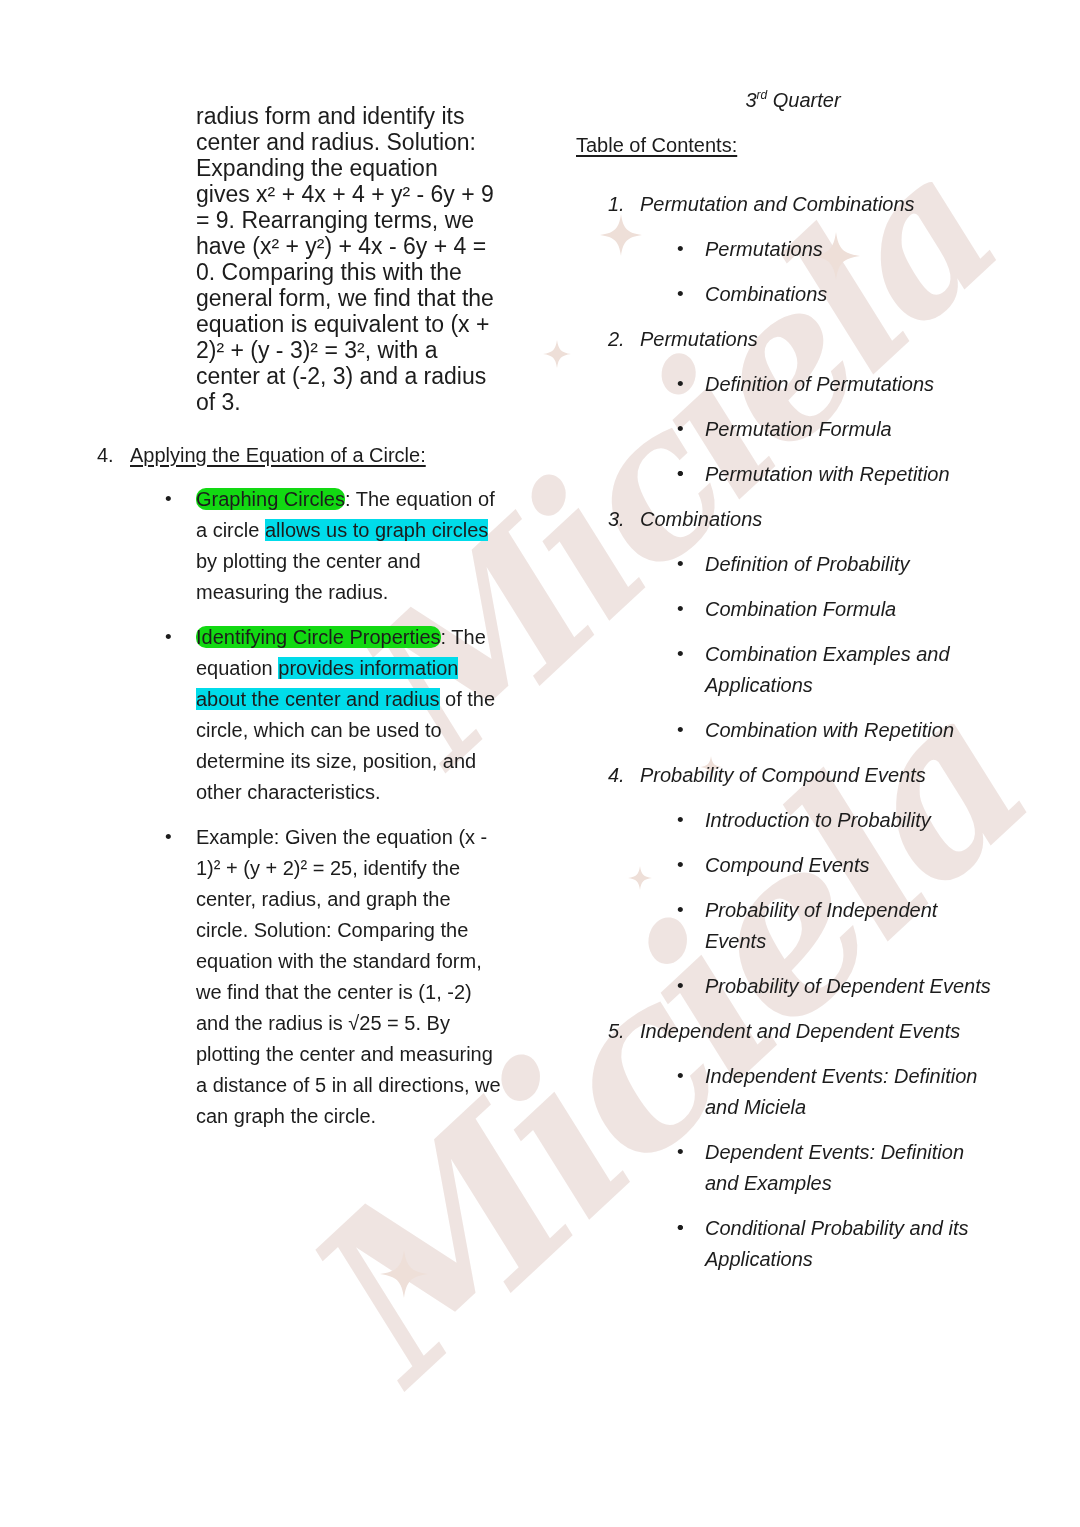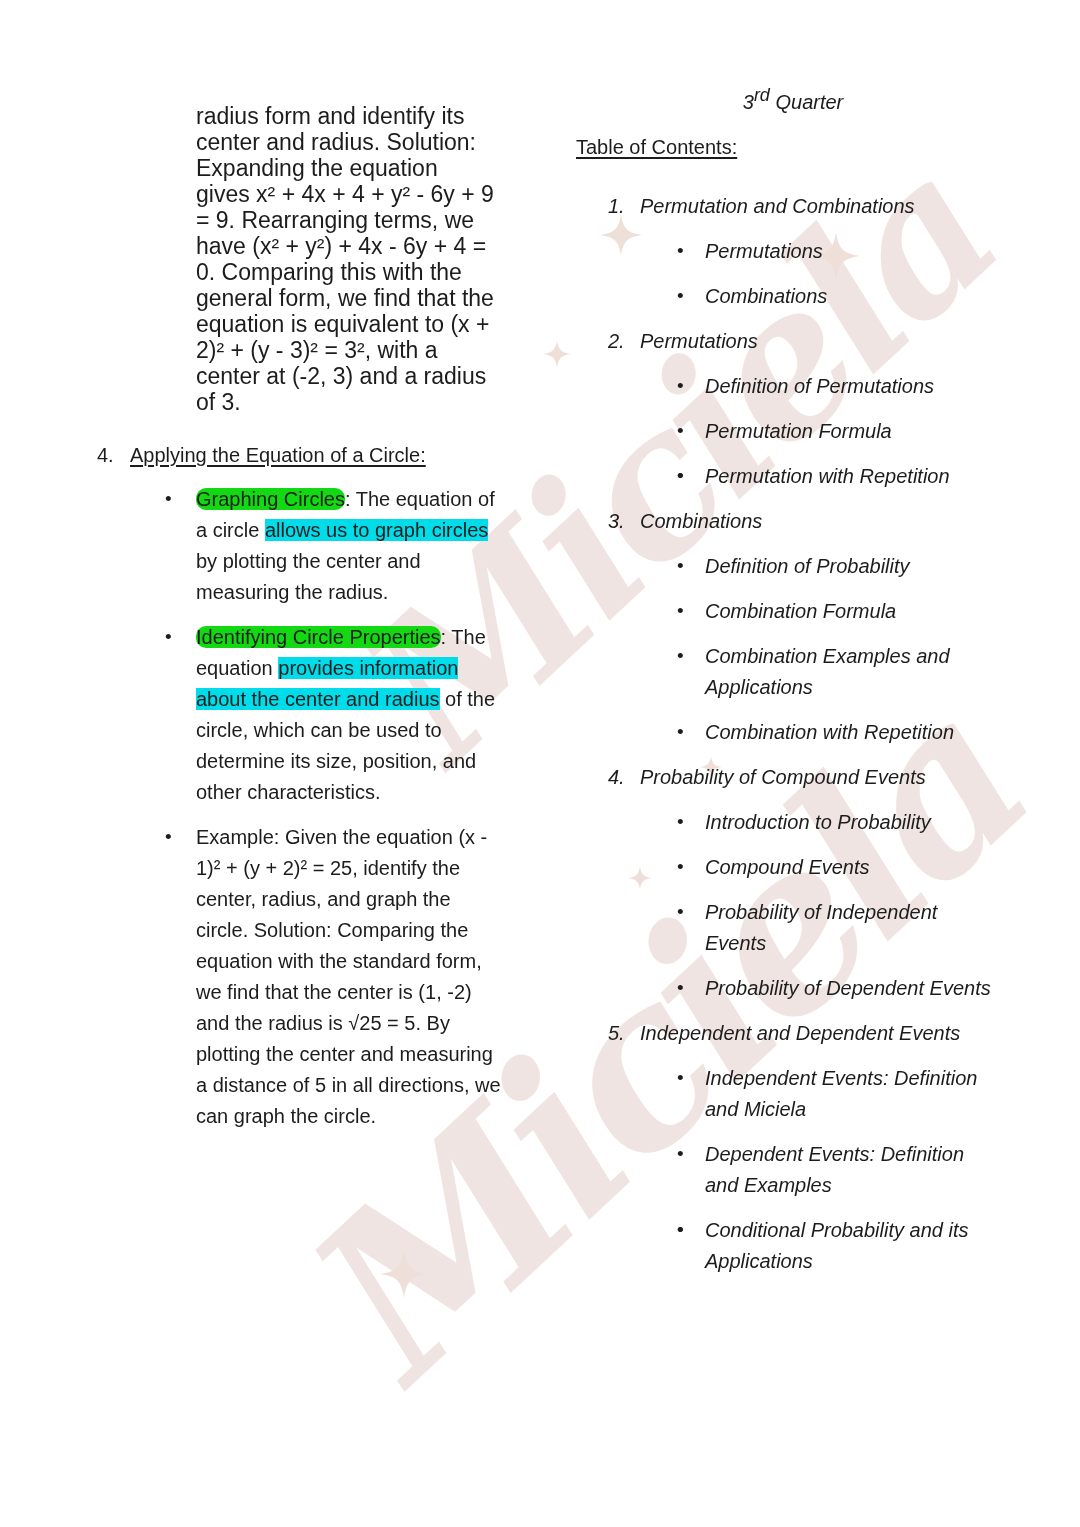--- a/index.html
+++ b/index.html
@@ -42,21 +42,21 @@
   .lbullet .dot { position:absolute; left:2px; top:-1px; font-size:19px; }
   .hl-green { background:var(--hl-green,#12d912);border-radius:10px; }
   .hl-cyan  { background:var(--hl-cyan,#00dcea); }
 
   
   .right-col {
     position:absolute; left:576px; top:80px; width:434px;
     font-size:20px; line-height:31px; font-style:italic; z-index:2;
   }
   .quarter { text-align:center; margin-bottom:14px; }
-  .quarter sup { font-size:18px; }
+  .quarter sup { font-size:12px; }
   .toc-title {
     font-style:normal; text-decoration:underline; text-underline-offset:3px;
     margin-bottom:28px;
   }
   .sec-head { position:relative; padding-left:64px; margin-bottom:14px; }
   .sec-head .num { position:absolute; left:32px; top:0; }
   .tbullet { position:relative; padding-left:129px; padding-right:13px; margin-bottom:14px; }
   .tbullet .dot { position:absolute; left:101px; top:-1px; font-style:normal; font-size:19px; }
 </style>
 </head>

